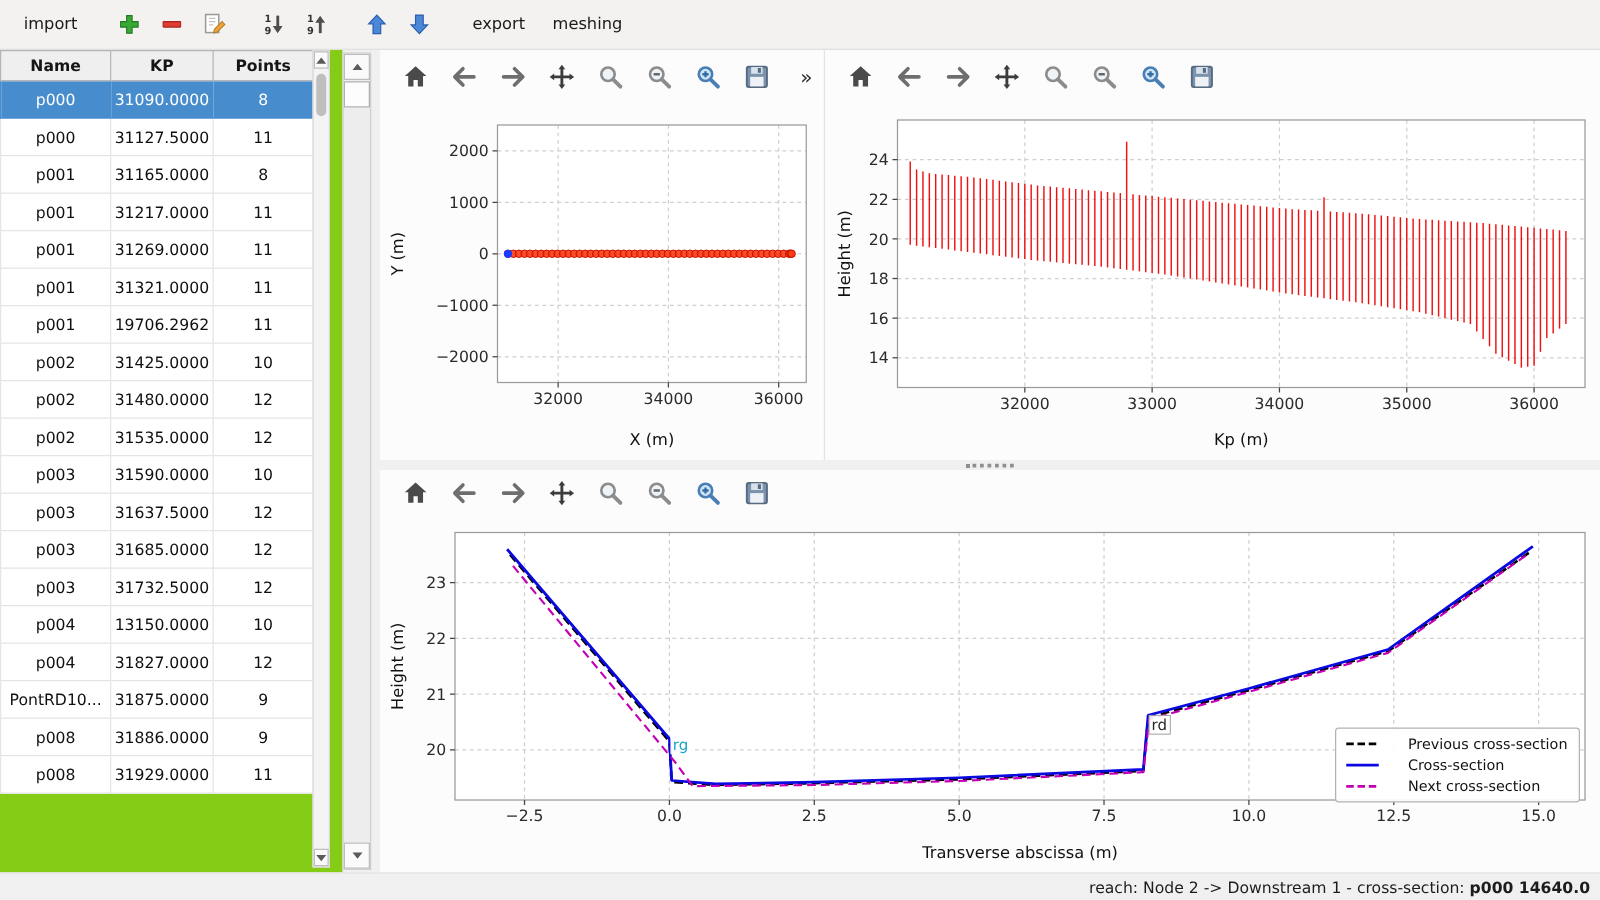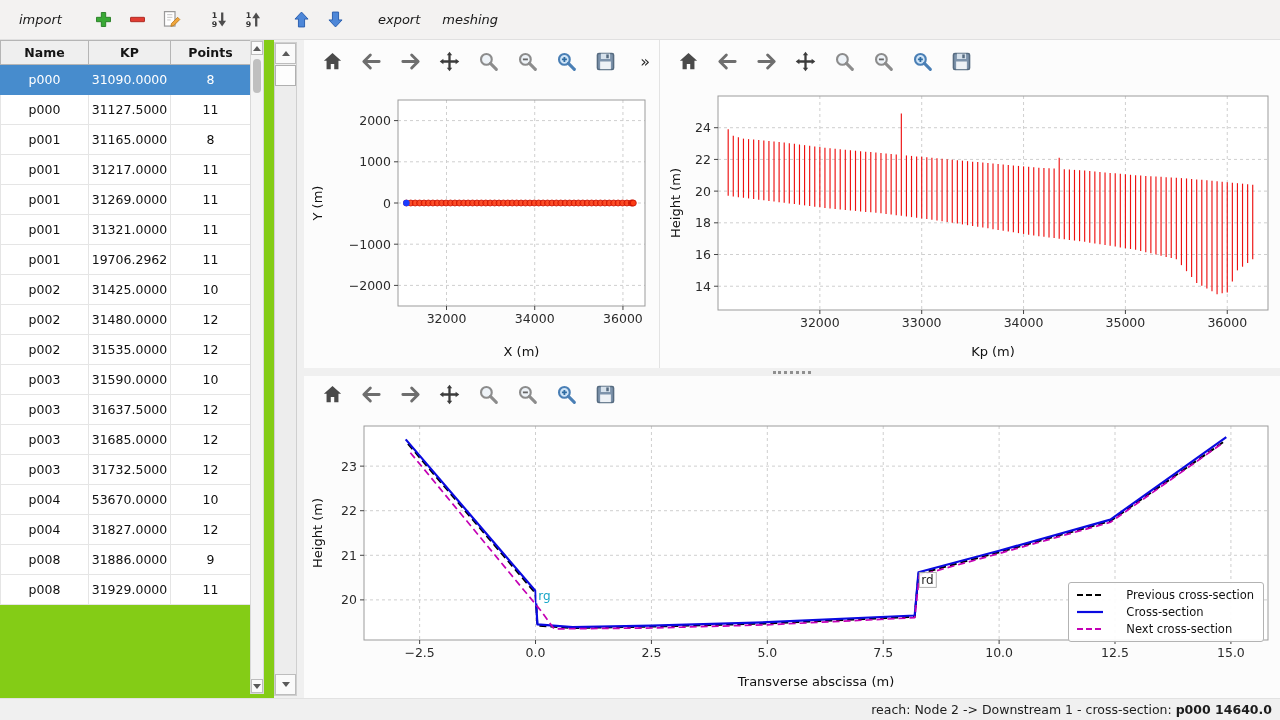--- a/index.html
+++ b/index.html
@@ -4,21 +4,21 @@
 <style>
   html,body{margin:0;padding:0;}
   #app{position:relative;width:1280px;height:720px;background:#f0f0f0;
        font-family:"DejaVu Sans","Liberation Sans",sans-serif;overflow:hidden;
        -webkit-font-smoothing:antialiased;}
   
   .main-toolbar{position:absolute;left:0;top:0;width:1280px;height:40px;background:#f3f2f1;
        border-bottom:1px solid #e0e0e0;display:flex;align-items:center;gap:4px;
        padding-left:10px;box-sizing:border-box;}
   .tool-text-btn{font-size:13px;color:#1a1a1a;background:transparent;border:none;
-       padding:5px 9px;font-family:inherit;font-style:italic;}
+       padding:5px 9px;font-family:inherit;}
   .tool-icon-btn{width:30px;height:30px;display:flex;align-items:center;justify-content:center;
        background:transparent;border:none;padding:0;}
   .tool-icon-btn svg{width:21px;height:21px;}
   .tb-gap{width:10px;}
   .icn-digit{font-size:9px;font-weight:bold;fill:#333;font-family:"DejaVu Sans",sans-serif;}
   
   .table-wrap{position:absolute;left:0;top:40px;width:274px;height:658px;background:#84cc16;}
   table.cs{border-collapse:collapse;width:250px;table-layout:fixed;background:#fff;}
   table.cs th{height:23px;background:#efefef;border:1px solid #b5b5b5;font-size:12.5px;
        font-weight:bold;color:#151515;padding:0;}
@@ -209,27 +209,32 @@
             <td>31685.0000</td>
             <td>12</td>
           </tr>
           <tr>
             <td>p003</td>
             <td>31732.5000</td>
             <td>12</td>
           </tr>
           <tr>
             <td>p004</td>
-            <td>53670.0000</td>
+            <td>13150.0000</td>
             <td>10</td>
           </tr>
           <tr>
             <td>p004</td>
             <td>31827.0000</td>
             <td>12</td>
+          </tr>
+          <tr>
+            <td>PontRD10...</td>
+            <td>31875.0000</td>
+            <td>9</td>
           </tr>
           <tr>
             <td>p008</td>
             <td>31886.0000</td>
             <td>9</td>
           </tr>
           <tr>
             <td>p008</td>
             <td>31929.0000</td>
             <td>11</td>

